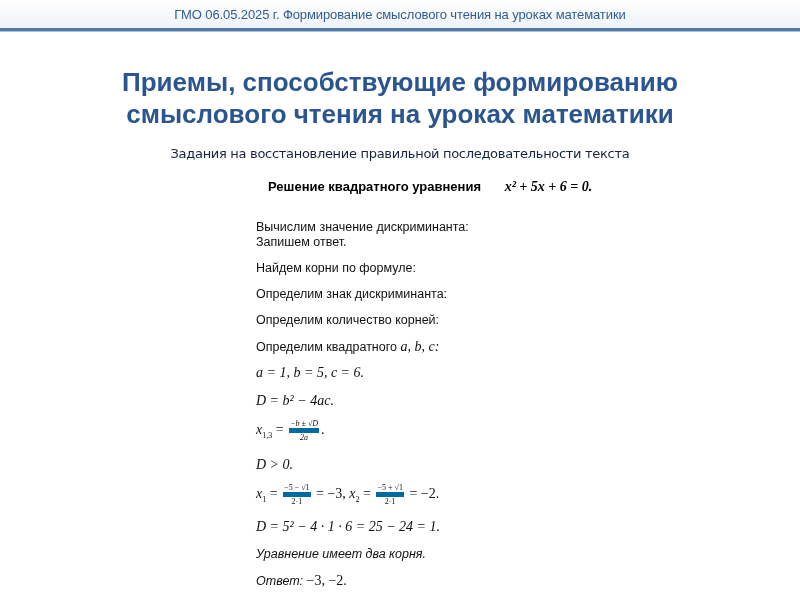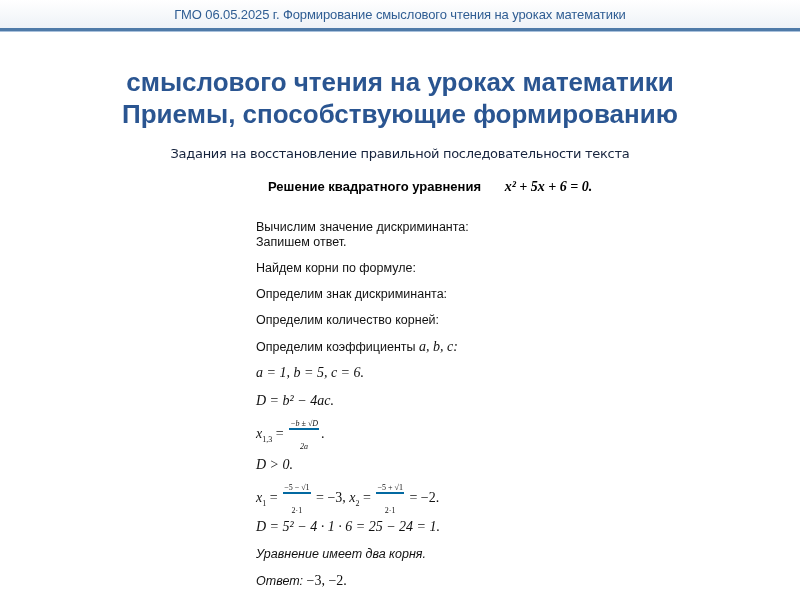--- a/index.html
+++ b/index.html
@@ -46,53 +46,53 @@
     position: absolute; left: 0; white-space: nowrap;
     font-size: 12.5px; color: #111;
   }
   .step.math { font-family: "Liberation Serif", serif; font-size: 14px; }
   .step.italic { font-style: italic; }
   .m { font-family: "Liberation Serif", serif; font-style: italic; font-size: 14px; margin-top: 48px; }
   .frac {
     display: inline-block; vertical-align: middle; text-align: center;
     font-size: 8px; line-height: 9px; margin: 0 2px;
   }
-  .frac .num { display: block; border-bottom: 2px solid #0369a1; padding: 0 1px; }
-  .frac .den { display: block; margin-top: 12px; }
+  .frac .num { display: block; border-bottom: 5px solid #0369a1; padding: 0 1px; }
+  .frac .den { display: block; }
 </style>
 </head>
 <body>
 
 <div class="header">
   <div class="header-text">ГМО 06.05.2025 г. Формирование смыслового чтения на уроках математики</div>
 </div>
 <div class="header-rule"></div>
 
 <div class="title">
+  <div>Приемы, способствующие формированию</div>
   <div>смыслового чтения на уроках математики</div>
-  <div>Приемы, способствующие формированию</div>
 </div>
 
 <div class="subtitle">Задания на восстановление правильной последовательности текста</div>
 
 <div class="task-heading">
   <span>Решение квадратного уравнения</span>
   <span class="math">x² + 5x + 6 = 0.</span>
 </div>
 
 <div class="steps">
   <div class="step" style="top:11px">Вычислим значение дискриминанта:</div>
   <div class="step" style="top:26px">Запишем ответ.</div>
   <div class="step" style="top:52px">Найдем корни по формуле:</div>
   <div class="step" style="top:78px">Определим знак дискриминанта:</div>
   <div class="step" style="top:104px">
     <span>Определим количество корней:</span>
   </div>
   <div class="step" style="top:130px">
-    <span>Определим коэффициенты</span>
+    <span>Определим квадратного</span>
     <span class="m">a, b, c:</span>
   </div>
   <div class="step math" style="top:156px">
     <span class="m">a = 1,  b = 5,  c = 6.</span>
   </div>
   <div class="step math" style="top:184px">
     <span class="m">D = b² − 4ac.</span>
   </div>
   <div class="step math" style="top:210px">
     <span class="m">x</span><sub style="font-size:8px">1,3</sub><span> = </span><span class="frac m"><span class="num">−b ± √D</span><span class="den">2a</span></span><span>.</span>

